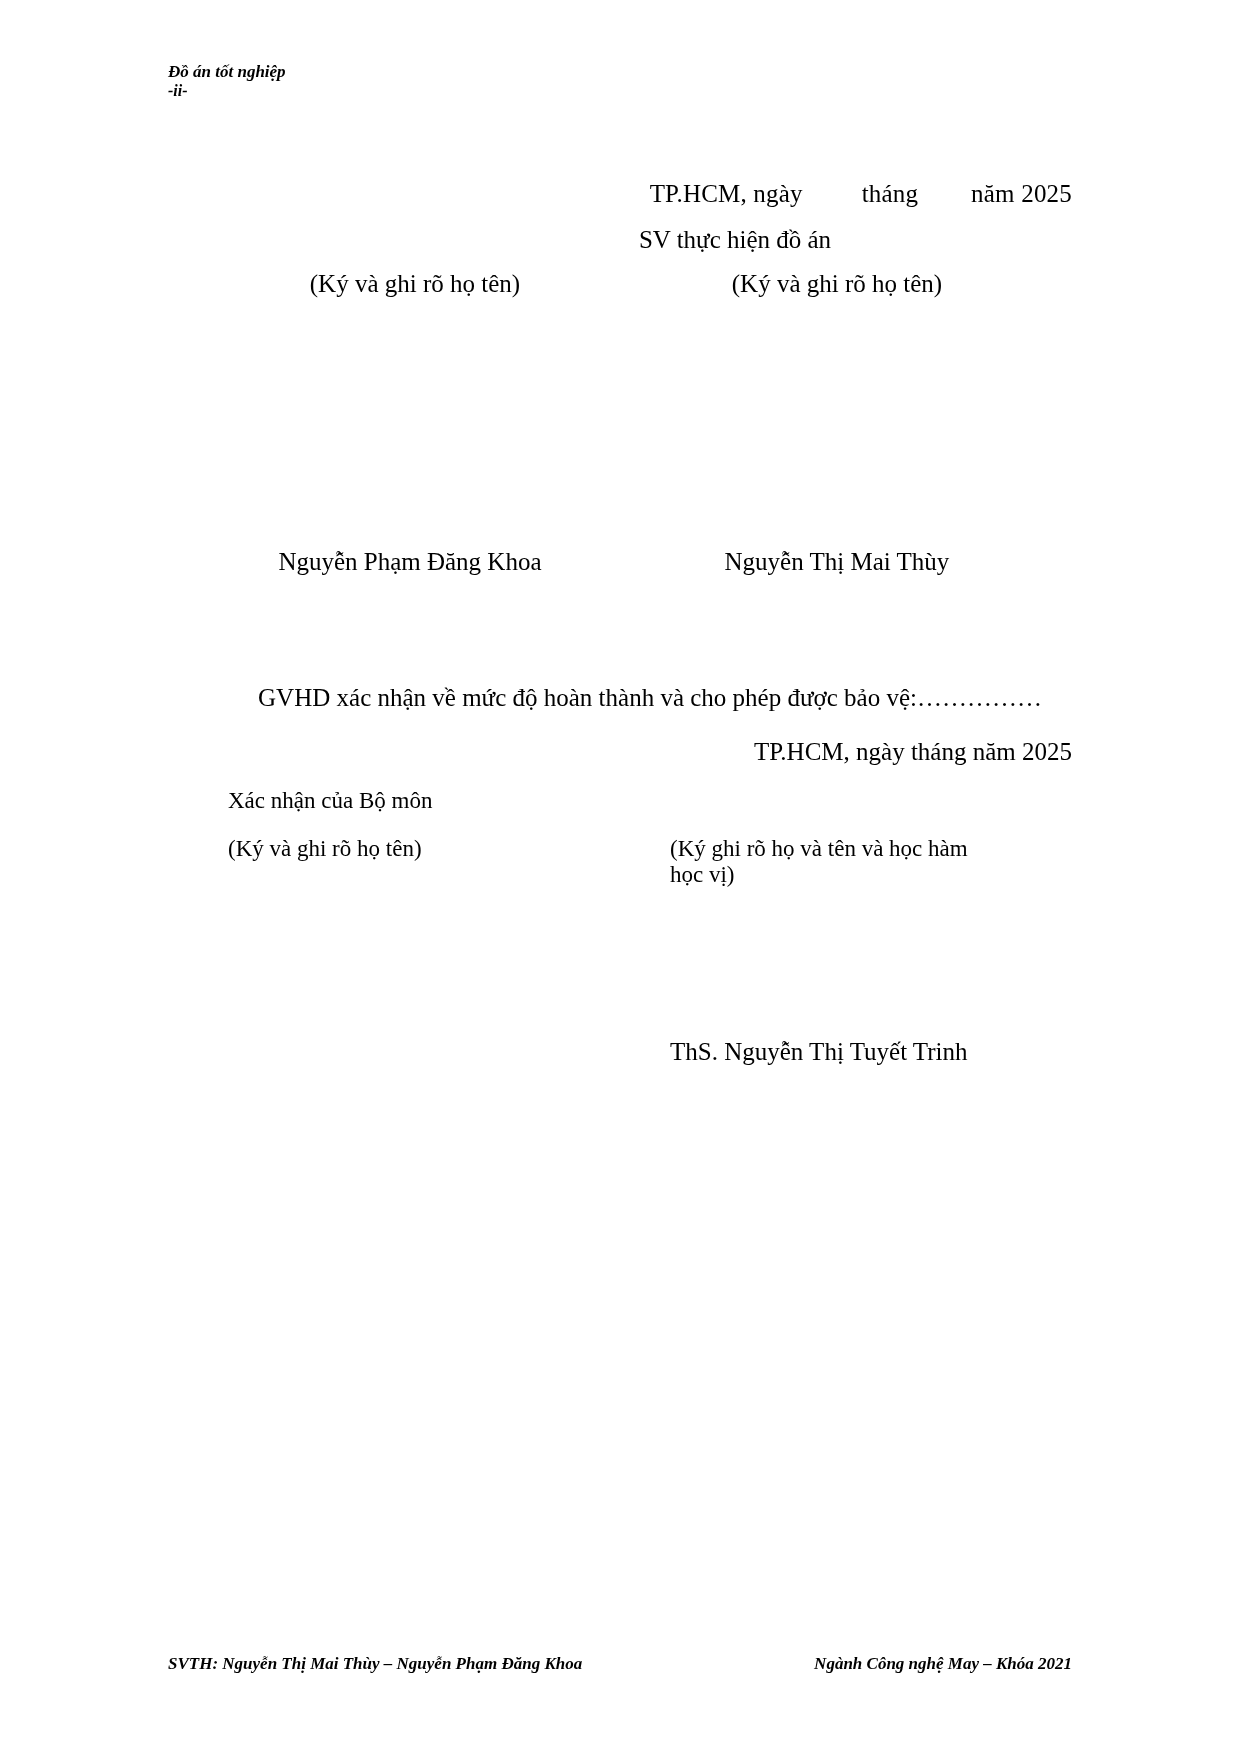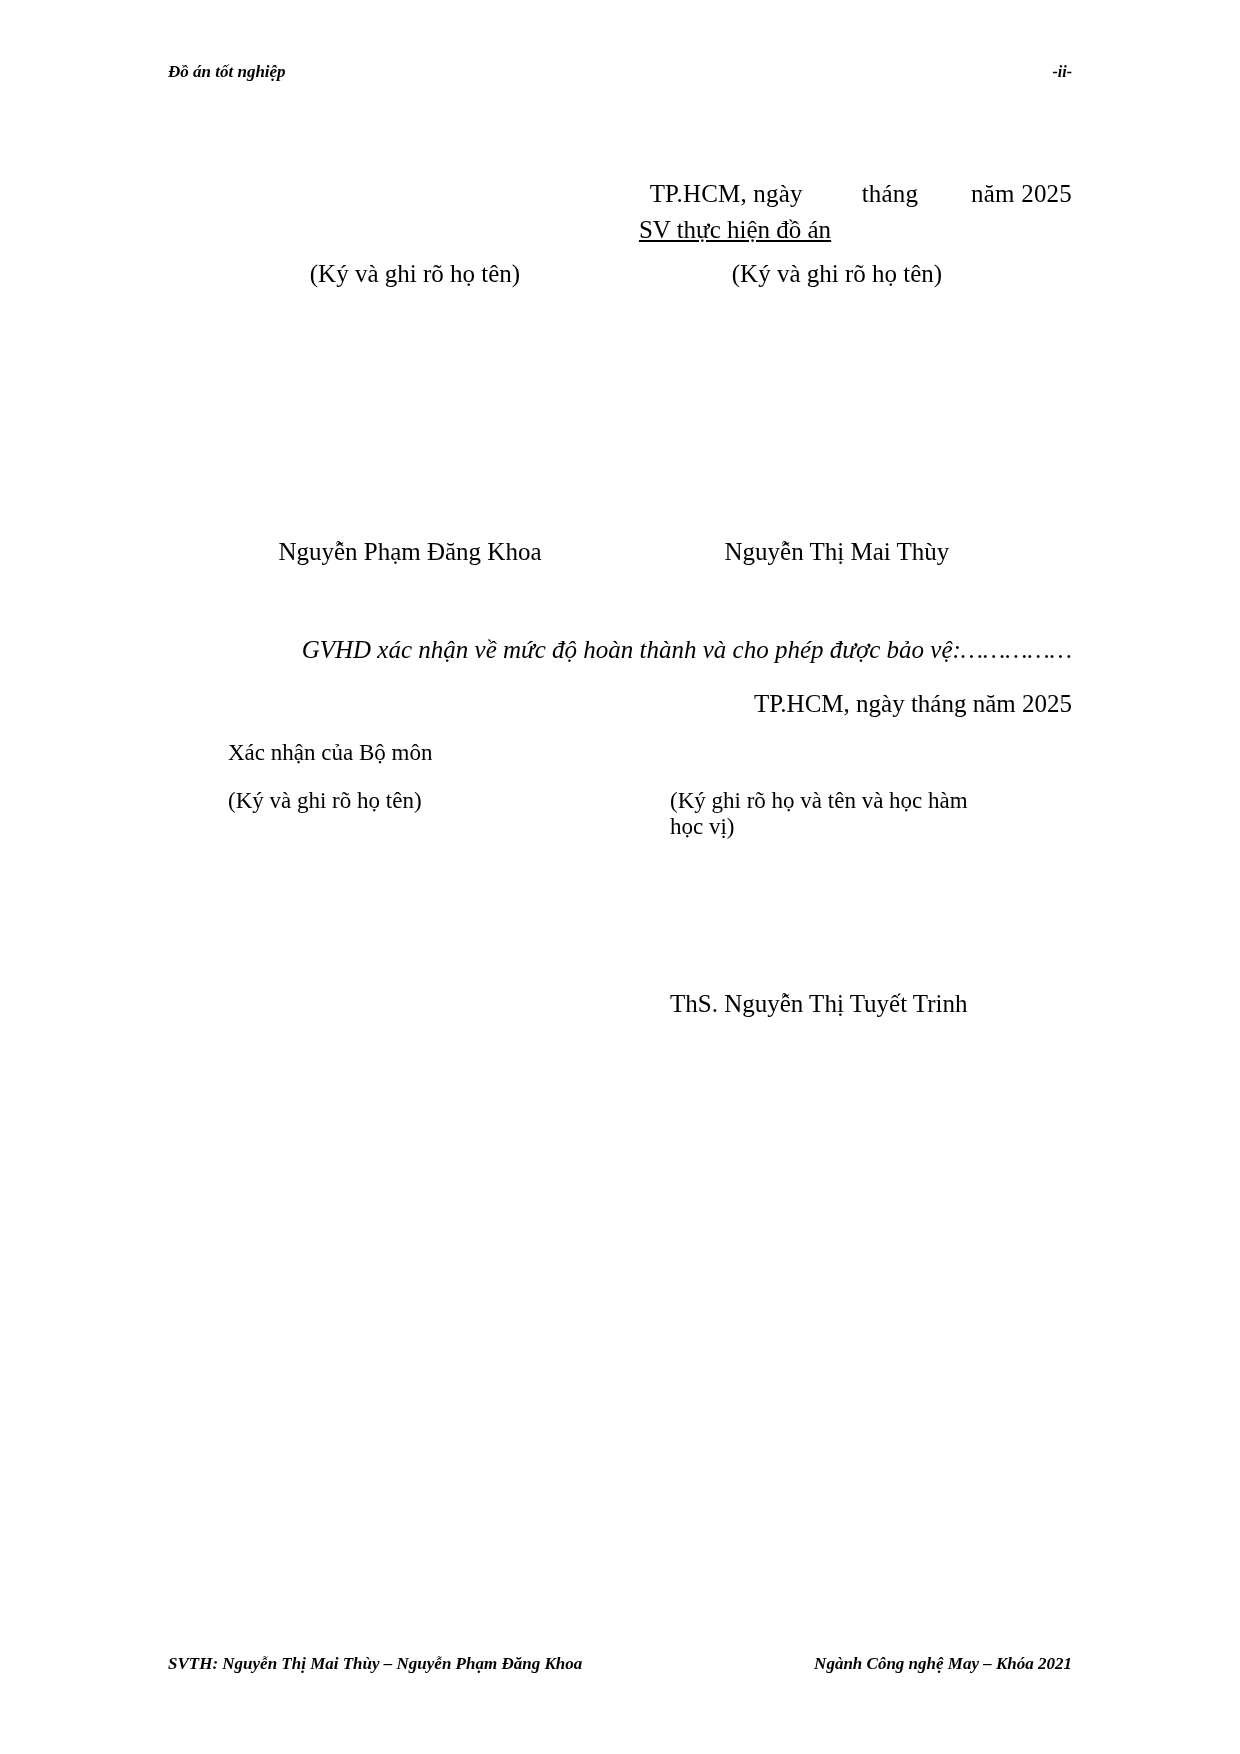--- a/index.html
+++ b/index.html
@@ -24,20 +24,21 @@
     top: 62px;
     left: 168px;
     right: 168px;
     display: flex;
     justify-content: space-between;
     align-items: baseline;
     font-family: "Liberation Serif", serif;
     font-weight: bold;
     font-style: italic;
     font-size: 17px;
+    flex-direction: column;
   }
   .header-right {
     font-size: 16px;
   }
   .footer {
     position: absolute;
     bottom: 80px;
     left: 168px;
     right: 168px;
     display: flex;
@@ -60,23 +61,22 @@
     font-size: 25px;
     letter-spacing: 0.2px;
     margin-top: 30px;
   }
   .line-date .gap-sm { display: inline-block; width: 46px; }
   .line-date .gap-md { display: inline-block; width: 40px; }
 
   .sv-title {
     text-align: center;
     font-size: 25px;
-    margin-top: 8px;
+    margin-top: 18px;
     padding-left: 230px;
-    text-decoration: underline;
   }
 
   .sv-row {
     display: flex;
     margin-top: 24px;
     font-size: 25px;
   }
   .sv-col-a {
     width: 48%;
     text-align: center;
@@ -117,25 +117,24 @@
     padding-left: 50px;
     box-sizing: border-box;
   }
   .names-row .n-b {
     width: 52%;
     text-align: center;
     box-sizing: border-box;
   }
 
   .gvhd-line {
-    margin-top: 70px;
-    font-size: 25px;
-    text-align: right;
-    padding-left: 60px;
-    font-style: italic;
+    margin-top: 108px;
+    font-size: 25px;
+    text-align: center;
+    padding-left: 60px;
   }
 
   .date2 {
     text-align: right;
     font-size: 25px;
     margin-top: 26px;
   }
 
   .two-col {
     display: flex;

